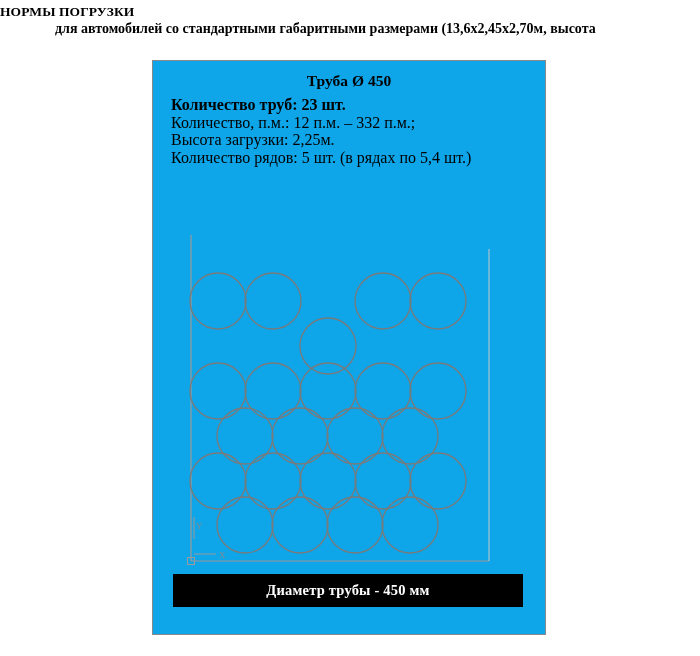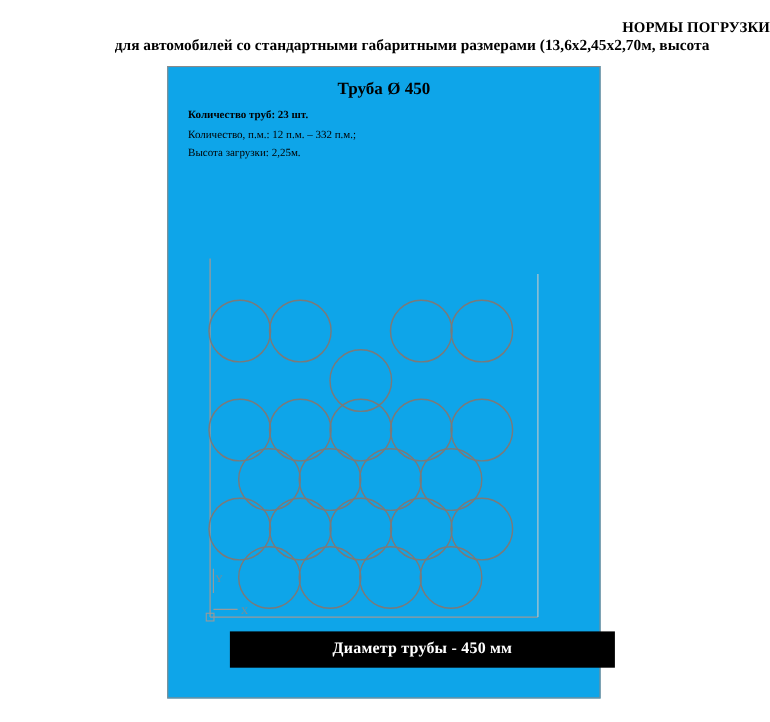--- a/index.html
+++ b/index.html
@@ -14,22 +14,22 @@
     color: #000000;
     position: relative;
     overflow: hidden;
   }
   .page {
     width: 700px;
     height: 656px;
     position: relative;
   }
   .doc-header {
-    text-align: right;
-    padding-top: 16px;
+    text-align: left;
+    padding-top: 3px;
   }
   .doc-header .title-line {
     font-weight: bold;
     font-size: 13.5px;
     line-height: 17px;
     letter-spacing: 0.1px;
   }
   .doc-header .sub-line {
     font-weight: bold;
     font-size: 14px;
@@ -48,21 +48,21 @@
   }
   .panel-title {
     text-align: center;
     font-weight: bold;
     font-size: 15.5px;
     margin-top: 11px;
     margin-bottom: 6px;
   }
   .specs {
     padding: 0 0 0 18px;
-    font-size: 10px;
+    font-size: 16px;
     line-height: 17.5px;
   }
   .specs .row {
     white-space: nowrap;
   }
   .specs .b {
     font-weight: bold;
   }
   .specs .indent {
     display: inline-block;
@@ -86,21 +86,20 @@
     width: 350px;
     height: 33px;
     background: #000000;
     color: #ffffff;
     display: flex;
     align-items: center;
     justify-content: center;
     font-weight: bold;
     font-size: 14.5px;
     letter-spacing: 0.2px;
-    margin-left: 36px;
   }
 </style>
 </head>
 <body>
 
 <div class="page">
 
   <div class="doc-header">
     <div class="title-line">НОРМЫ ПОГРУЗКИ</div>
     <div class="sub-line">для автомобилей со стандартными габаритными размерами (13,6х2,45х2,70м, высота</div>
@@ -115,20 +114,24 @@
         <span class="b">Количество труб:</span>
         <span class="b">23 шт.</span>
       </div>
       <div class="row">
         <span>Количество, п.м.:</span>
         <span>12 п.м. – 332 п.м.;</span>
       </div>
       <div class="row">
         <span>Высота загрузки:</span>
         <span>2,25м.</span>
+      </div>
+      <div class="row">
+        <span>Количество рядов:</span>
+        <span>5 шт. (в рядах по 5,4 шт.)</span>
       </div>
     </div>
 
     <div class="drawing">
       <svg width="392" height="355" viewBox="0 0 392 355">
 
         <line x1="38" y1="6" x2="38" y2="332" stroke="#9a9a9a" stroke-width="1.2"></line>
 
         <line x1="38" y1="332" x2="336" y2="332" stroke="#9a9a9a" stroke-width="1.2"></line>
 

